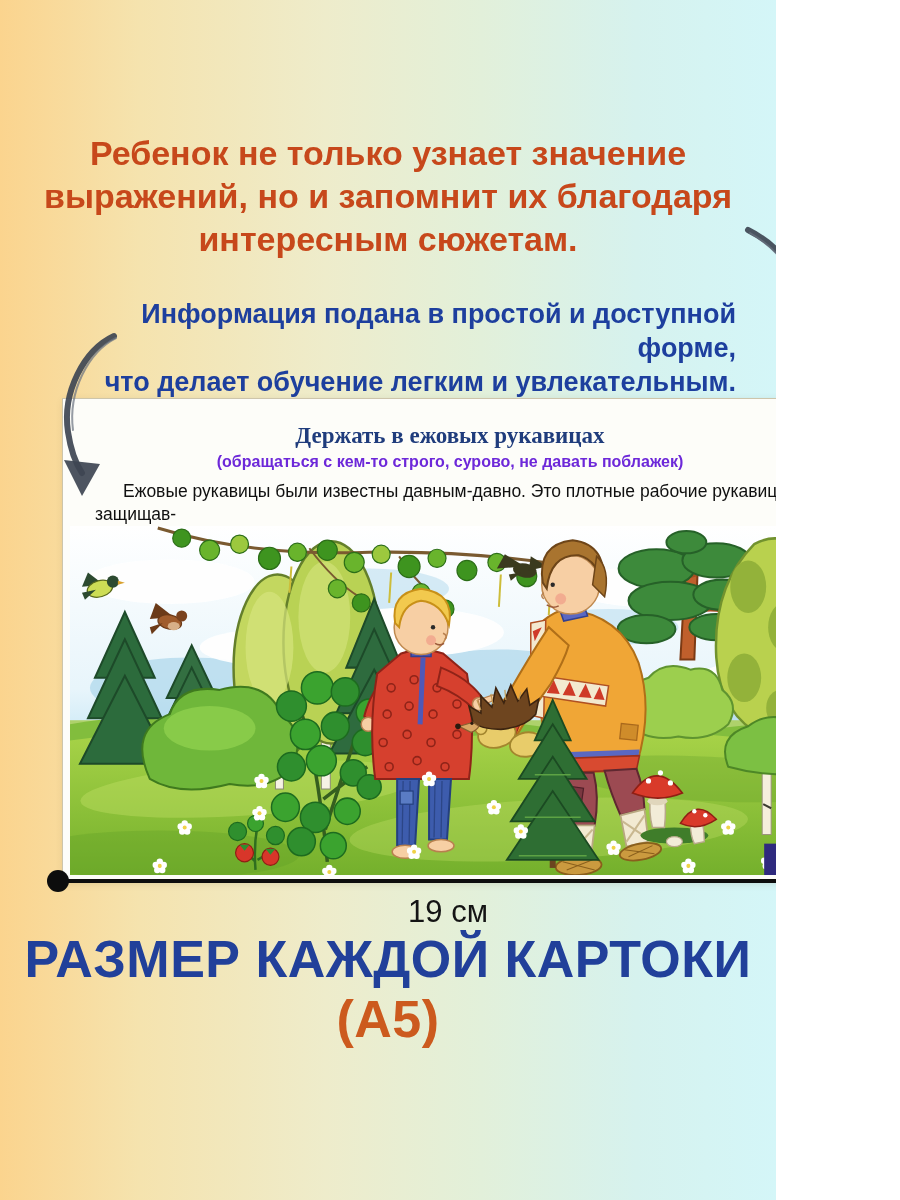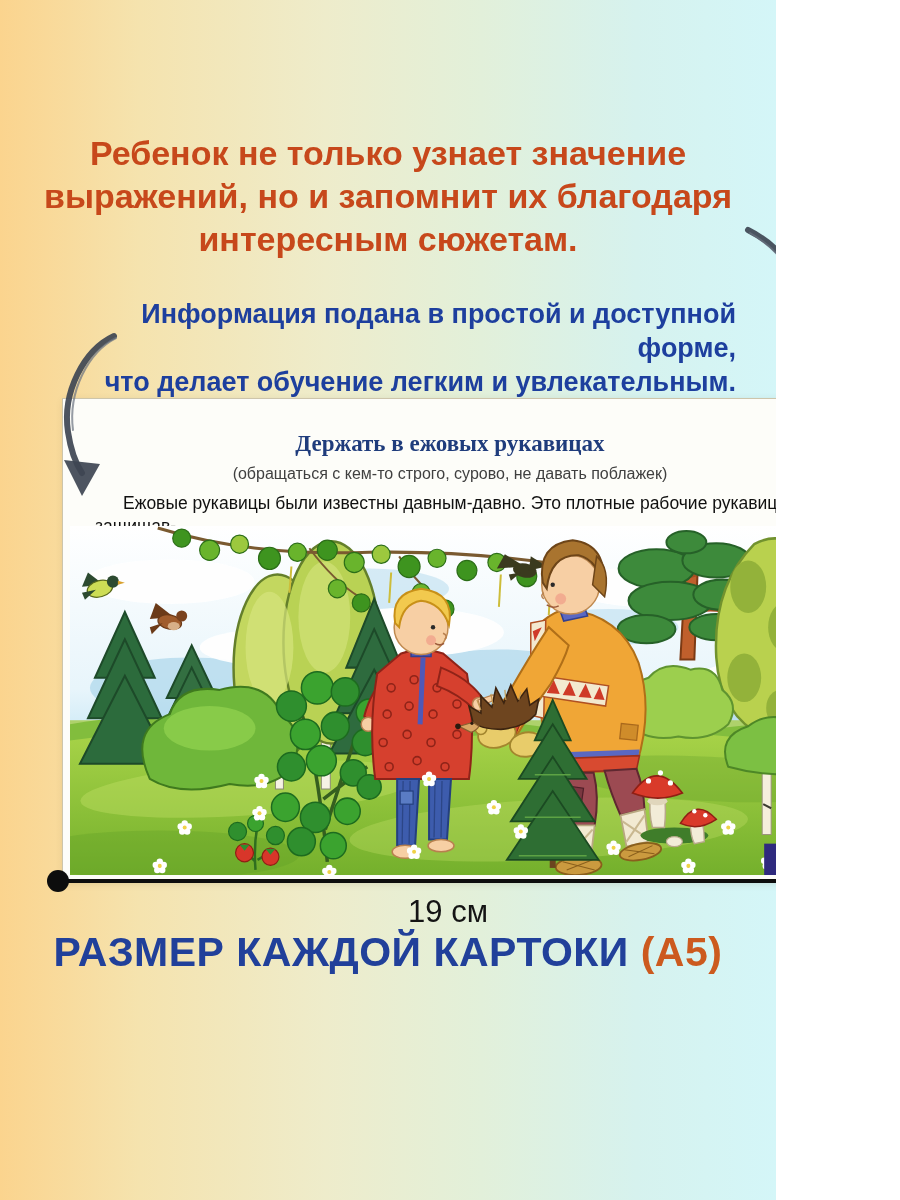--- a/index.html
+++ b/index.html
@@ -20,25 +20,25 @@
   .card{
     position:absolute;left:62px;top:398px;width:776px;height:482px;
     background:#fdfdf9;border:1px solid #cdc5ab;box-sizing:border-box;
     box-shadow:2px 3px 8px rgba(90,80,40,.18);
   }
   .card-shadow-right{
     position:absolute;top:0;right:-1px;width:10px;height:100%;
     background:linear-gradient(90deg,rgba(60,60,50,0) 0%,rgba(60,60,50,.35) 100%);
   }
   .card-title{
-    margin:8px;padding-top:24px;text-align:center;
+    margin:0;padding-top:24px;text-align:center;
     font-family:"Liberation Serif",serif;font-weight:700;font-size:23px;color:#1f3c7c;
   }
   .card-subtitle{
-    margin:4px 0 0 0;text-align:center;font-size:16px;color:#404040;
+    margin:4px 0 0 0;text-align:center;font-size:16px;color:#6d28d9;font-weight:bold;
   }
   .card-body{
     margin:9px 28px 0 32px;font-size:17.5px;line-height:1.3;color:#101010;text-indent:28px;
   }
   .illus-wrap{position:absolute;left:7px;right:9px;top:127px;bottom:4px;}
   .illus-wrap svg{display:block;width:100%;height:100%;}
   .dim-line-v{position:absolute;left:832px;top:390px;width:4px;height:474px;background:#0d0d0d;}
   .dim-line-h{position:absolute;left:56px;top:879px;width:768px;height:4px;background:#0d0d0d;}
   .dim-dot{position:absolute;width:22px;height:22px;border-radius:50%;background:#0d0d0d;}
   .dot-v-top{left:823px;top:380px;}
@@ -49,21 +49,21 @@
     position:absolute;left:8px;width:880px;top:894px;text-align:center;
     font-size:31px;font-weight:500;color:#141414;
   }
   .dim-label-v{
     position:absolute;left:792px;top:628px;width:140px;height:44px;
     transform:rotate(-90deg);transform-origin:center;
     text-align:center;font-size:31px;font-weight:500;color:#141414;
   }
   .size-heading{
     position:absolute;left:0;right:0;top:929px;text-align:center;
-    font-size:41px;font-weight:800;letter-spacing:.5px;color:#21409a;
+    font-size:52px;font-weight:800;letter-spacing:.5px;color:#21409a;
   }
   .size-heading .a5{color:#cc5a1e;}
   .footer-text{
     position:absolute;left:40px;right:40px;top:1041px;text-align:center;
     font-size:29px;line-height:1.32;font-weight:400;color:#d0642c;
   }
   .arrows{position:absolute;left:0;top:0;width:900px;height:1200px;pointer-events:none;}
 </style>
 </head>
 <body>

